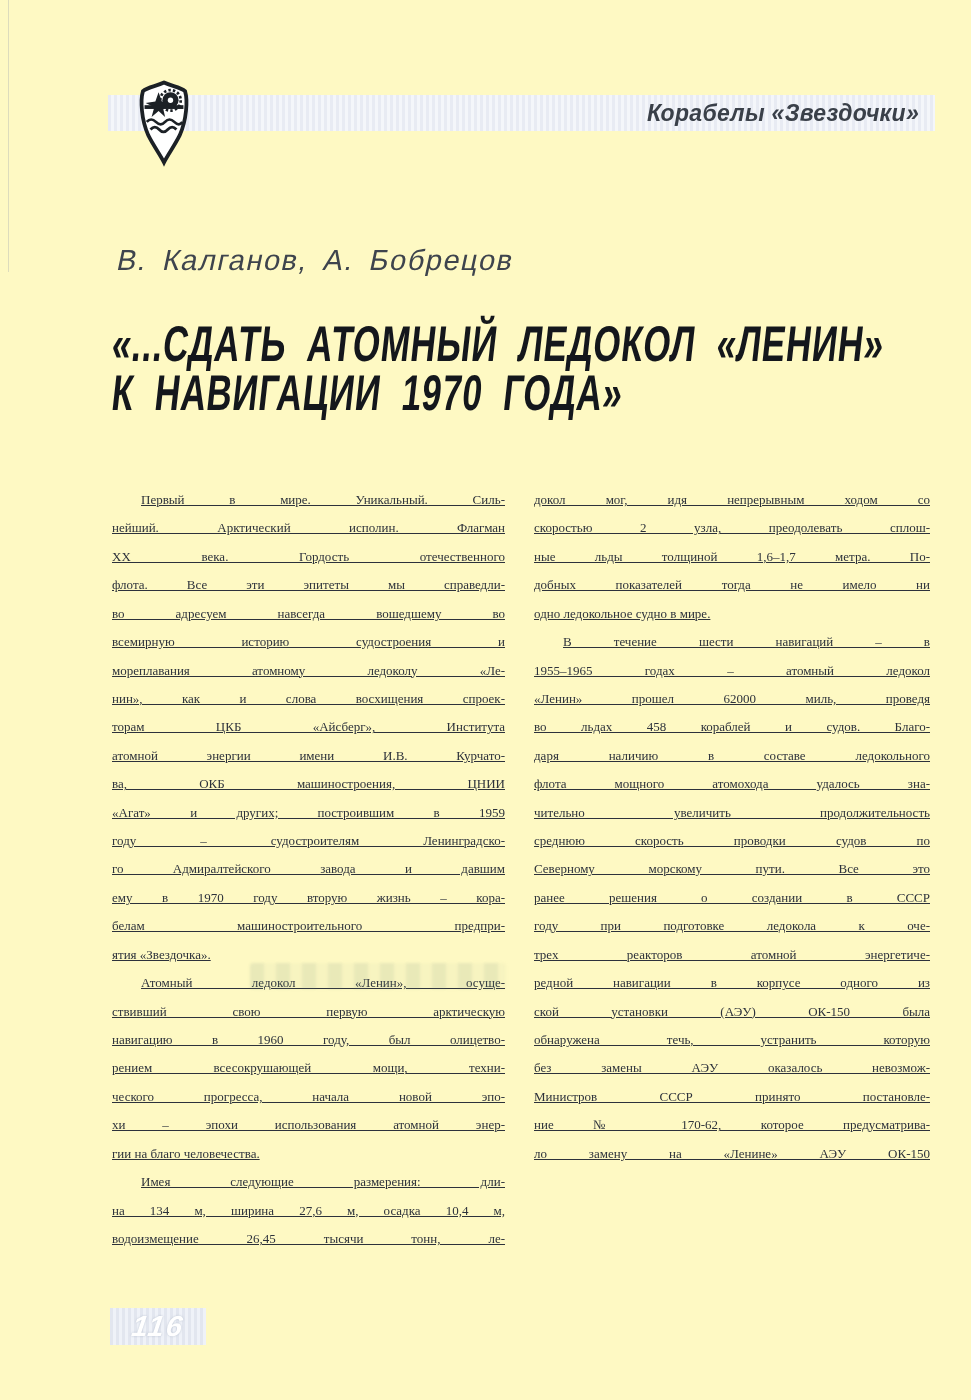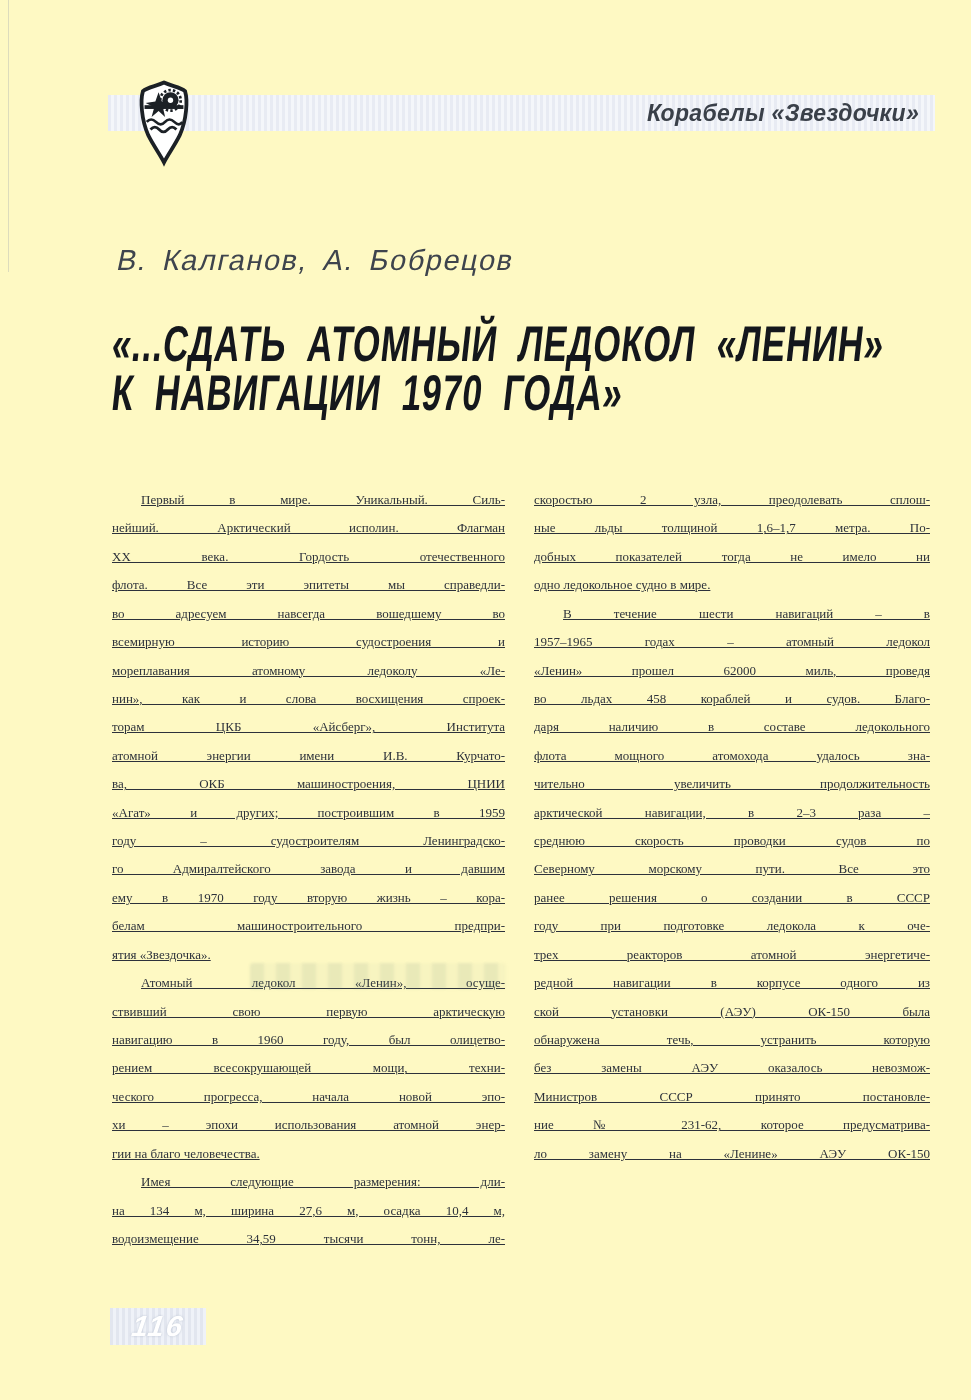--- a/index.html
+++ b/index.html
@@ -126,46 +126,46 @@
       <div class="line para-end">ятия «Звездочка».</div>
       <div class="line indent">Атомный ледокол «Ленин», осуще-</div>
       <div class="line">ствивший свою первую арктическую</div>
       <div class="line">навигацию в 1960 году, был олицетво-</div>
       <div class="line">рением всесокрушающей мощи, техни-</div>
       <div class="line">ческого прогресса, начала новой эпо-</div>
       <div class="line">хи – эпохи использования атомной энер-</div>
       <div class="line para-end">гии на благо человечества.</div>
       <div class="line indent">Имея следующие размерения: дли-</div>
       <div class="line">на 134 м, ширина 27,6 м, осадка 10,4 м,</div>
-      <div class="line">водоизмещение 34,59 тысячи тонн, ле-</div>
+      <div class="line">водоизмещение 26,45 тысячи тонн, ле-</div>
     </div>
   <div class="col col-2">
+      <div class="line">докол мог, идя непрерывным ходом со</div>
       <div class="line">скоростью 2 узла, преодолевать сплош-</div>
       <div class="line">ные льды толщиной 1,6–1,7 метра. По-</div>
       <div class="line">добных показателей тогда не имело ни</div>
       <div class="line para-end">одно ледокольное судно в мире.</div>
       <div class="line indent">В течение шести навигаций – в</div>
-      <div class="line">1957–1965 годах – атомный ледокол</div>
+      <div class="line">1955–1965 годах – атомный ледокол</div>
       <div class="line">«Ленин» прошел 62000 миль, проведя</div>
       <div class="line">во льдах 458 кораблей и судов. Благо-</div>
       <div class="line">даря наличию в составе ледокольного</div>
       <div class="line">флота мощного атомохода удалось зна-</div>
       <div class="line">чительно увеличить продолжительность</div>
-      <div class="line">арктической навигации, в 2–3 раза –</div>
       <div class="line">среднюю скорость проводки судов по</div>
       <div class="line">Северному морскому пути. Все это</div>
       <div class="line">ранее решения о создании в СССР</div>
       <div class="line">году при подготовке ледокола к оче-</div>
       <div class="line">трех реакторов атомной энергетиче-</div>
       <div class="line">редной навигации в корпусе одного из</div>
       <div class="line">ской установки (АЭУ) ОК-150 была</div>
       <div class="line">обнаружена течь, устранить которую</div>
       <div class="line">без замены АЭУ оказалось невозмож-</div>
       <div class="line">Министров СССР принято постановле-</div>
-      <div class="line">ние № 231-62, которое предусматрива-</div>
+      <div class="line">ние № 170-62, которое предусматрива-</div>
       <div class="line">ло замену на «Ленине» АЭУ ОК-150</div>
     </div>
 
   <div class="artifact"></div>
 
   <div class="page-plate">
     <span class="page-num">116</span>
   </div>
 
 </div>

